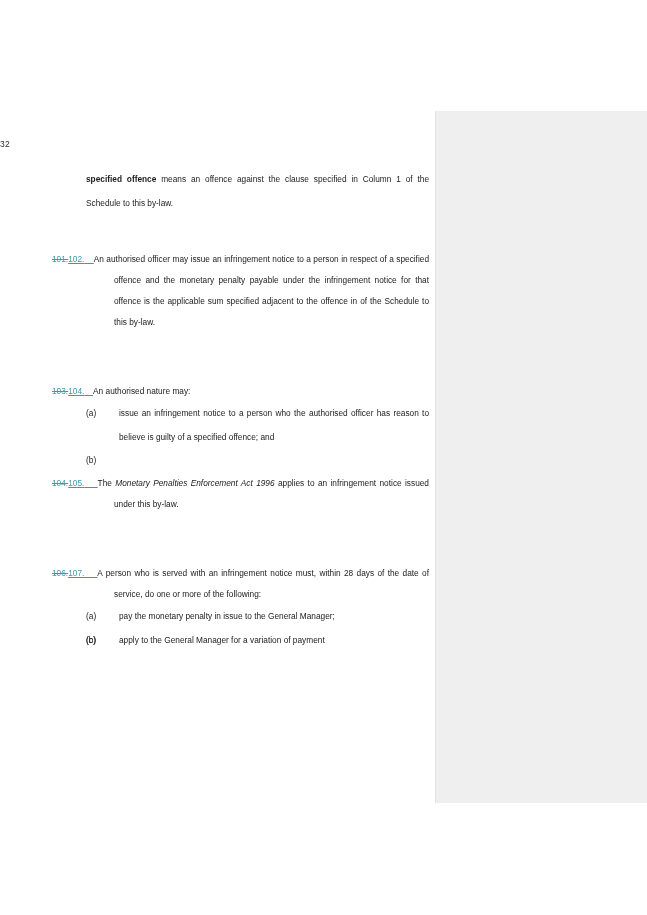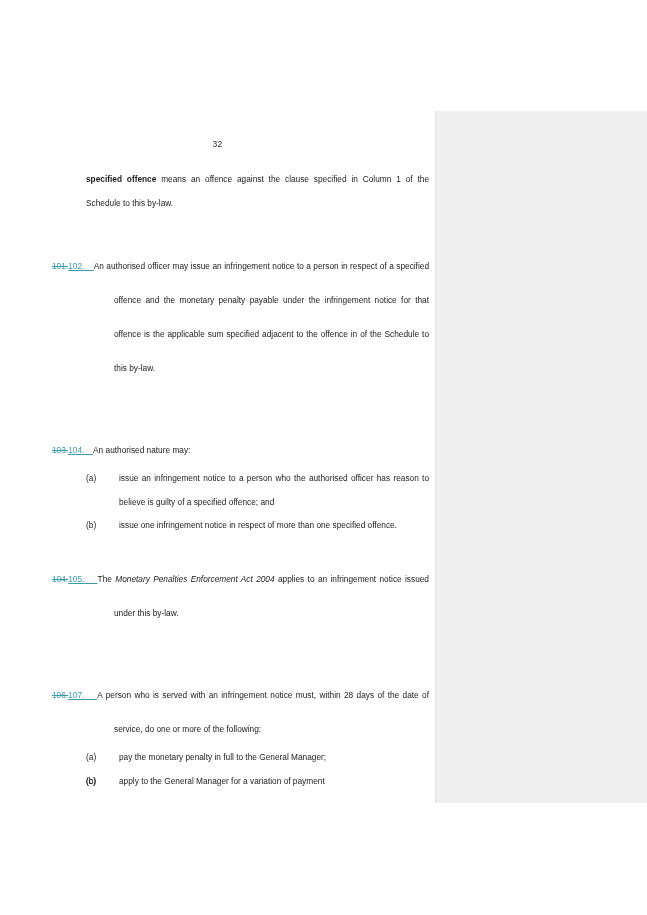--- a/index.html
+++ b/index.html
@@ -36,21 +36,20 @@
     width: 435px;
     height: 915px;
     background: #ffffff;
   }
 
   #page-number {
     position: absolute;
     left: 0;
     top: 139px;
     width: 435px;
-    text-align: center;
     font-size: 8.5px;
     color: #2b2b2b;
     letter-spacing: .2px;
   }
 
   #body-text {
     position: absolute;
     left: 52px;
     top: 168px;
     width: 377px;
@@ -65,21 +64,21 @@
     text-align: justify;
     text-justify: inter-word;
   }
 
   
   p.clause {
     margin: 0;
     padding-left: 62px;   
     text-indent: -62px;
     font-size: 8.3px;
-    line-height: 34px;
+    line-height: 21px;
     text-align: justify;
     text-justify: inter-word;
   }
 
   .spacer-lg { height: 24px; }
 
   
   .del {
     color: #3a9aad;
     text-decoration: line-through;
@@ -142,34 +141,34 @@
 
     <div class="spacer-lg"></div>
 
 
     <div class="spacer-lg"></div>
 
     <p class="clause"><span class="del">103.</span><span class="ins">104.</span><span class="ins-tab">    </span><span>An authorised nature may:</span></p>
 
     <ul class="sublist">
       <li><span class="marker">(a)</span><span>issue an infringement notice to a person who the authorised officer has reason to believe is guilty of a specified offence; and</span></li>
-      <li><span class="marker">(b)</span><span>issue one infringement notice in respect of more than one specified offence.</span></li>
+      <li><span class="marker">(b)</span></li>
     </ul>
 
     <div class="spacer-lg"></div>
 
-    <p class="clause"><span class="del">104.</span><span class="ins">105.</span><span class="ins-tab">    </span><span>The </span><span class="italic">Monetary Penalties Enforcement Act 2004</span><span> applies to an infringement notice issued under this by-law.</span></p>
+    <p class="clause"><span class="del">104.</span><span class="ins">105.</span><span class="ins-tab">    </span><span>The </span><span class="italic">Monetary Penalties Enforcement Act 1996</span><span> applies to an infringement notice issued under this by-law.</span></p>
 
     <div class="spacer-lg"></div>
 
 
     <div class="spacer-lg"></div>
 
     <p class="clause"><span class="del">106.</span><span class="ins">107.</span><span class="ins-tab">    </span><span>A person who is served with an infringement notice must, within 28 days of the date of service, do one or more of the following:</span></p>
 
     <ul class="sublist">
-      <li><span class="marker">(a)</span><span>pay the monetary penalty in full to the General Manager;</span></li>
+      <li><span class="marker">(a)</span><span>pay the monetary penalty in issue to the General Manager;</span></li>
       <li><span class="marker">(b)</span></li>
       <li><span class="marker">(c)</span><span>apply to the General Manager for a variation of payment</span></li>
     </ul>
 
   </div>
 </div>
 
 </body></html>

